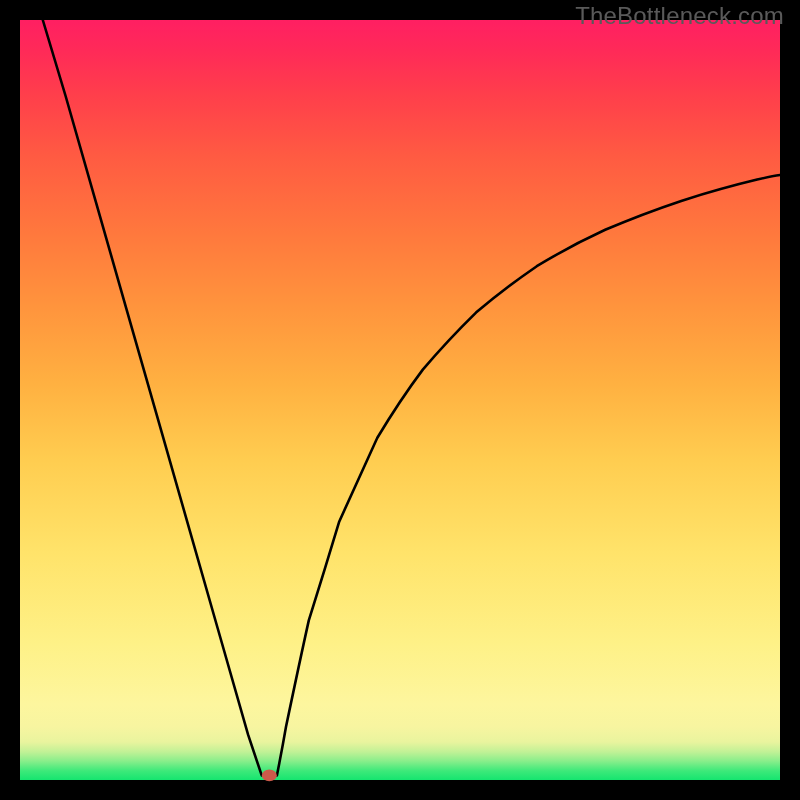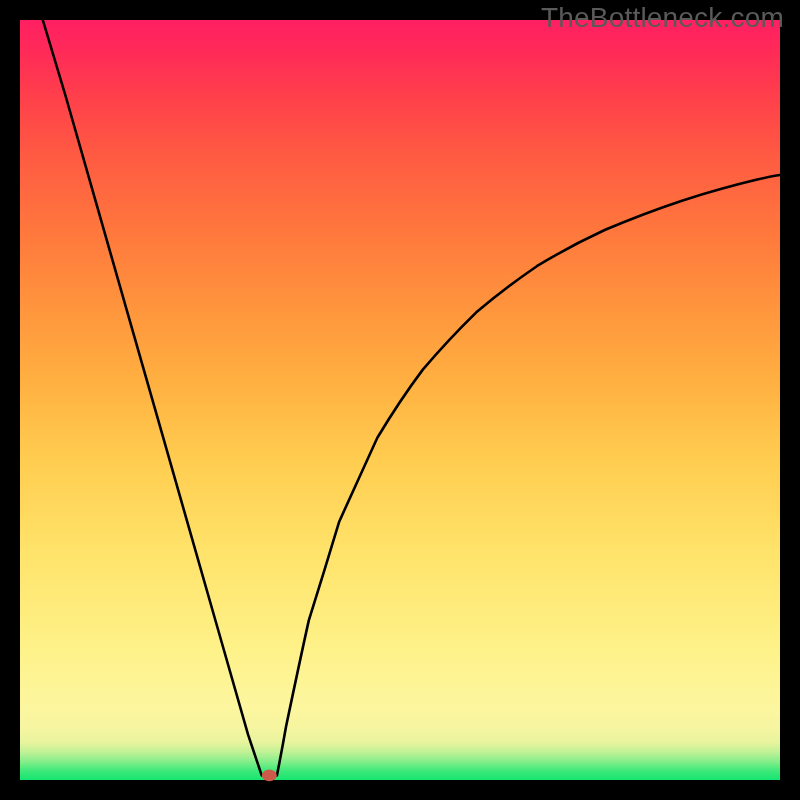--- a/index.html
+++ b/index.html
@@ -8,21 +8,21 @@
     height: 800px;
     background: #000;
     position: relative;
     font-family: Arial, Helvetica, sans-serif;
   }
   .watermark {
     position: absolute;
     top: 2px;
     right: 16px;
     color: #5a5a5a;
-    font-size: 28px;
+    font-size: 24px;
     font-weight: 500;
     letter-spacing: 0.2px;
     z-index: 10;
   }
   .frame {
     position: absolute;
     left: 20px;
     top: 20px;
     width: 760px;
     height: 760px;

